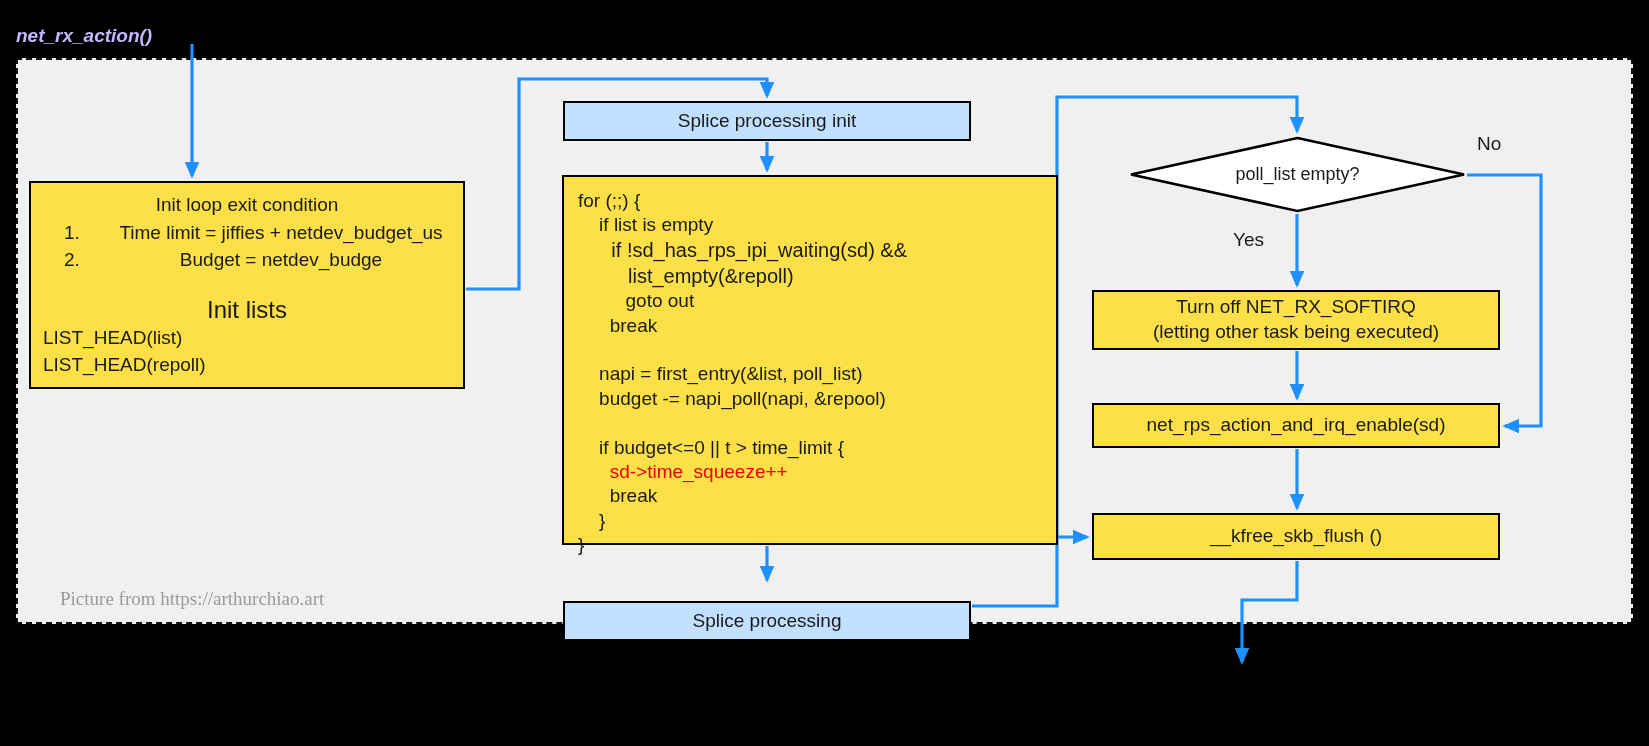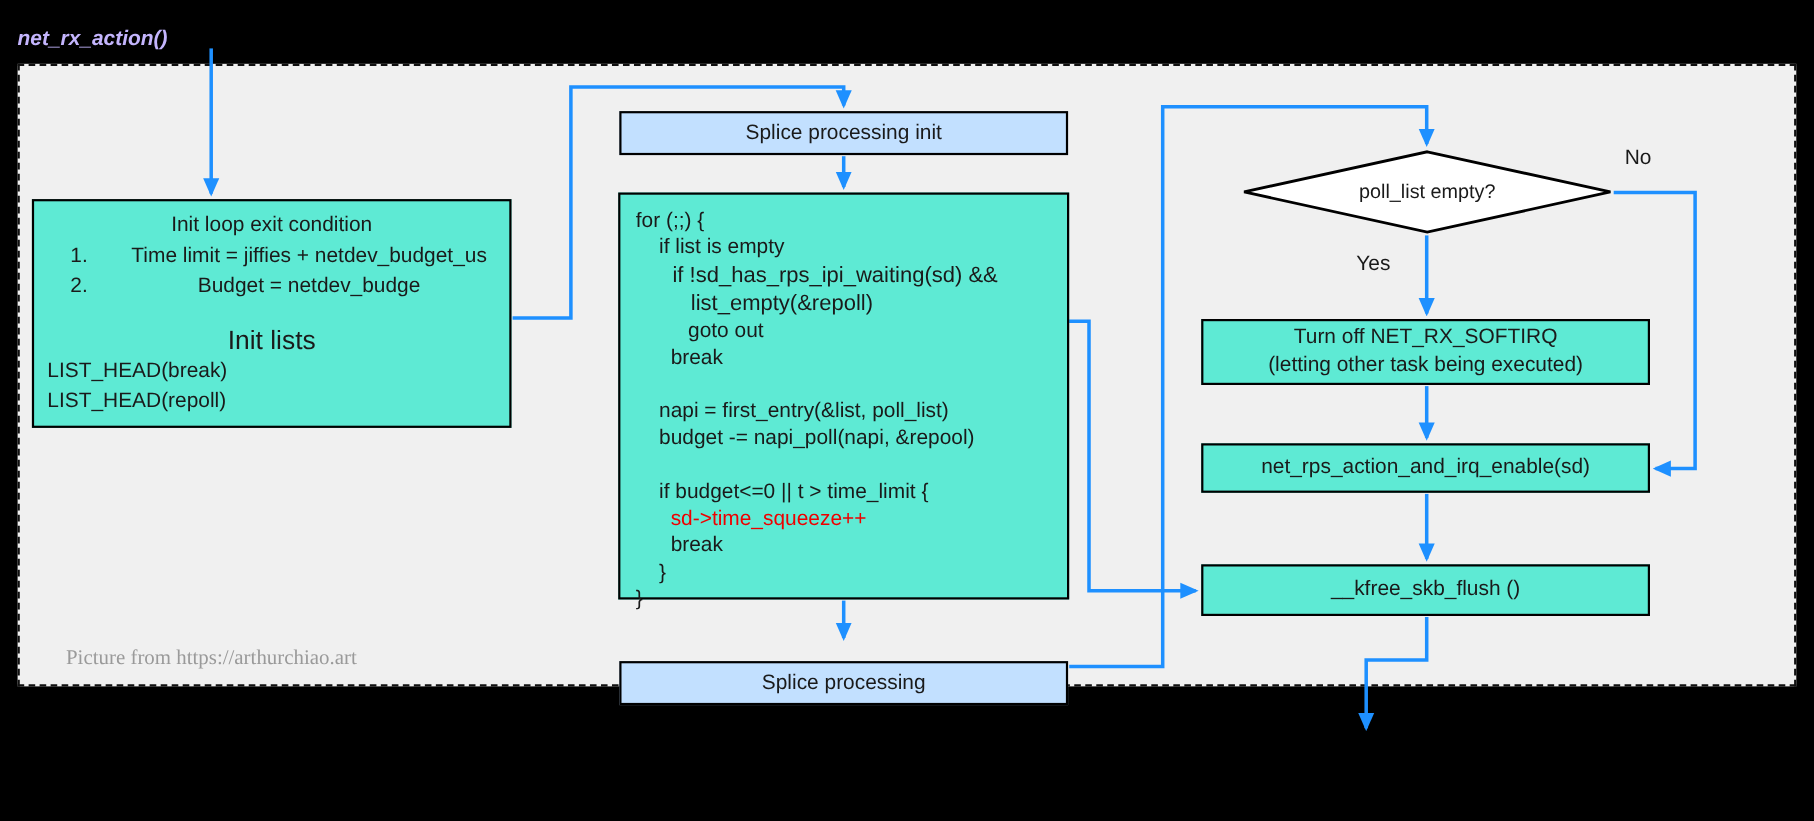--- a/index.html
+++ b/index.html
@@ -35,21 +35,21 @@
     font-size: 19px;
     font-style: italic;
     font-weight: bold;
     white-space: nowrap;
   }
   
   .node {
     position: absolute;
     box-sizing: border-box;
     border: 2.5px solid #000000;
-    background: #5eead4;
+    background: #fde047;
     display: flex;
     align-items: center;
     justify-content: center;
     text-align: center;
     color: #1a1a1a;
     font-size: 19px;
     line-height: 1.3;
   }
   .node.blue {
     background: #c2e0ff;
@@ -86,21 +86,21 @@
   #node-init .init-line {
     text-align: left;
     font-size: 19px;
     line-height: 1.42;
     padding-left: 12px;
   }
   
   #node-code {
     left: 562px;
     top: 175px;
-    width: 410px;
+    width: 496px;
     height: 370px;
     display: block;
     padding: 12px 0 0 14px;
     text-align: left;
   }
   #node-code .code-line {
     font-size: 19px;
     line-height: 1.285;
     white-space: pre;
     color: #1a1a1a;
@@ -235,21 +235,21 @@
     </g>
   </svg>
 
   <div class="node" id="node-init">
     <div class="init-title">Init loop exit condition</div>
     <ol>
       <li>Time limit = jiffies + netdev_budget_us</li>
       <li>Budget = netdev_budge</li>
     </ol>
     <div class="init-sub">Init lists</div>
-    <div class="init-line">LIST_HEAD(break)</div>
+    <div class="init-line">LIST_HEAD(list)</div>
     <div class="init-line">LIST_HEAD(repoll)</div>
   </div>
 
   <div class="node blue" id="node-splice-init">
     <span>Splice processing init</span>
   </div>
 
   <div class="node" id="node-code">
     <div class="code-line">for (;;) {</div>
     <div class="code-line">    if list is empty</div>

